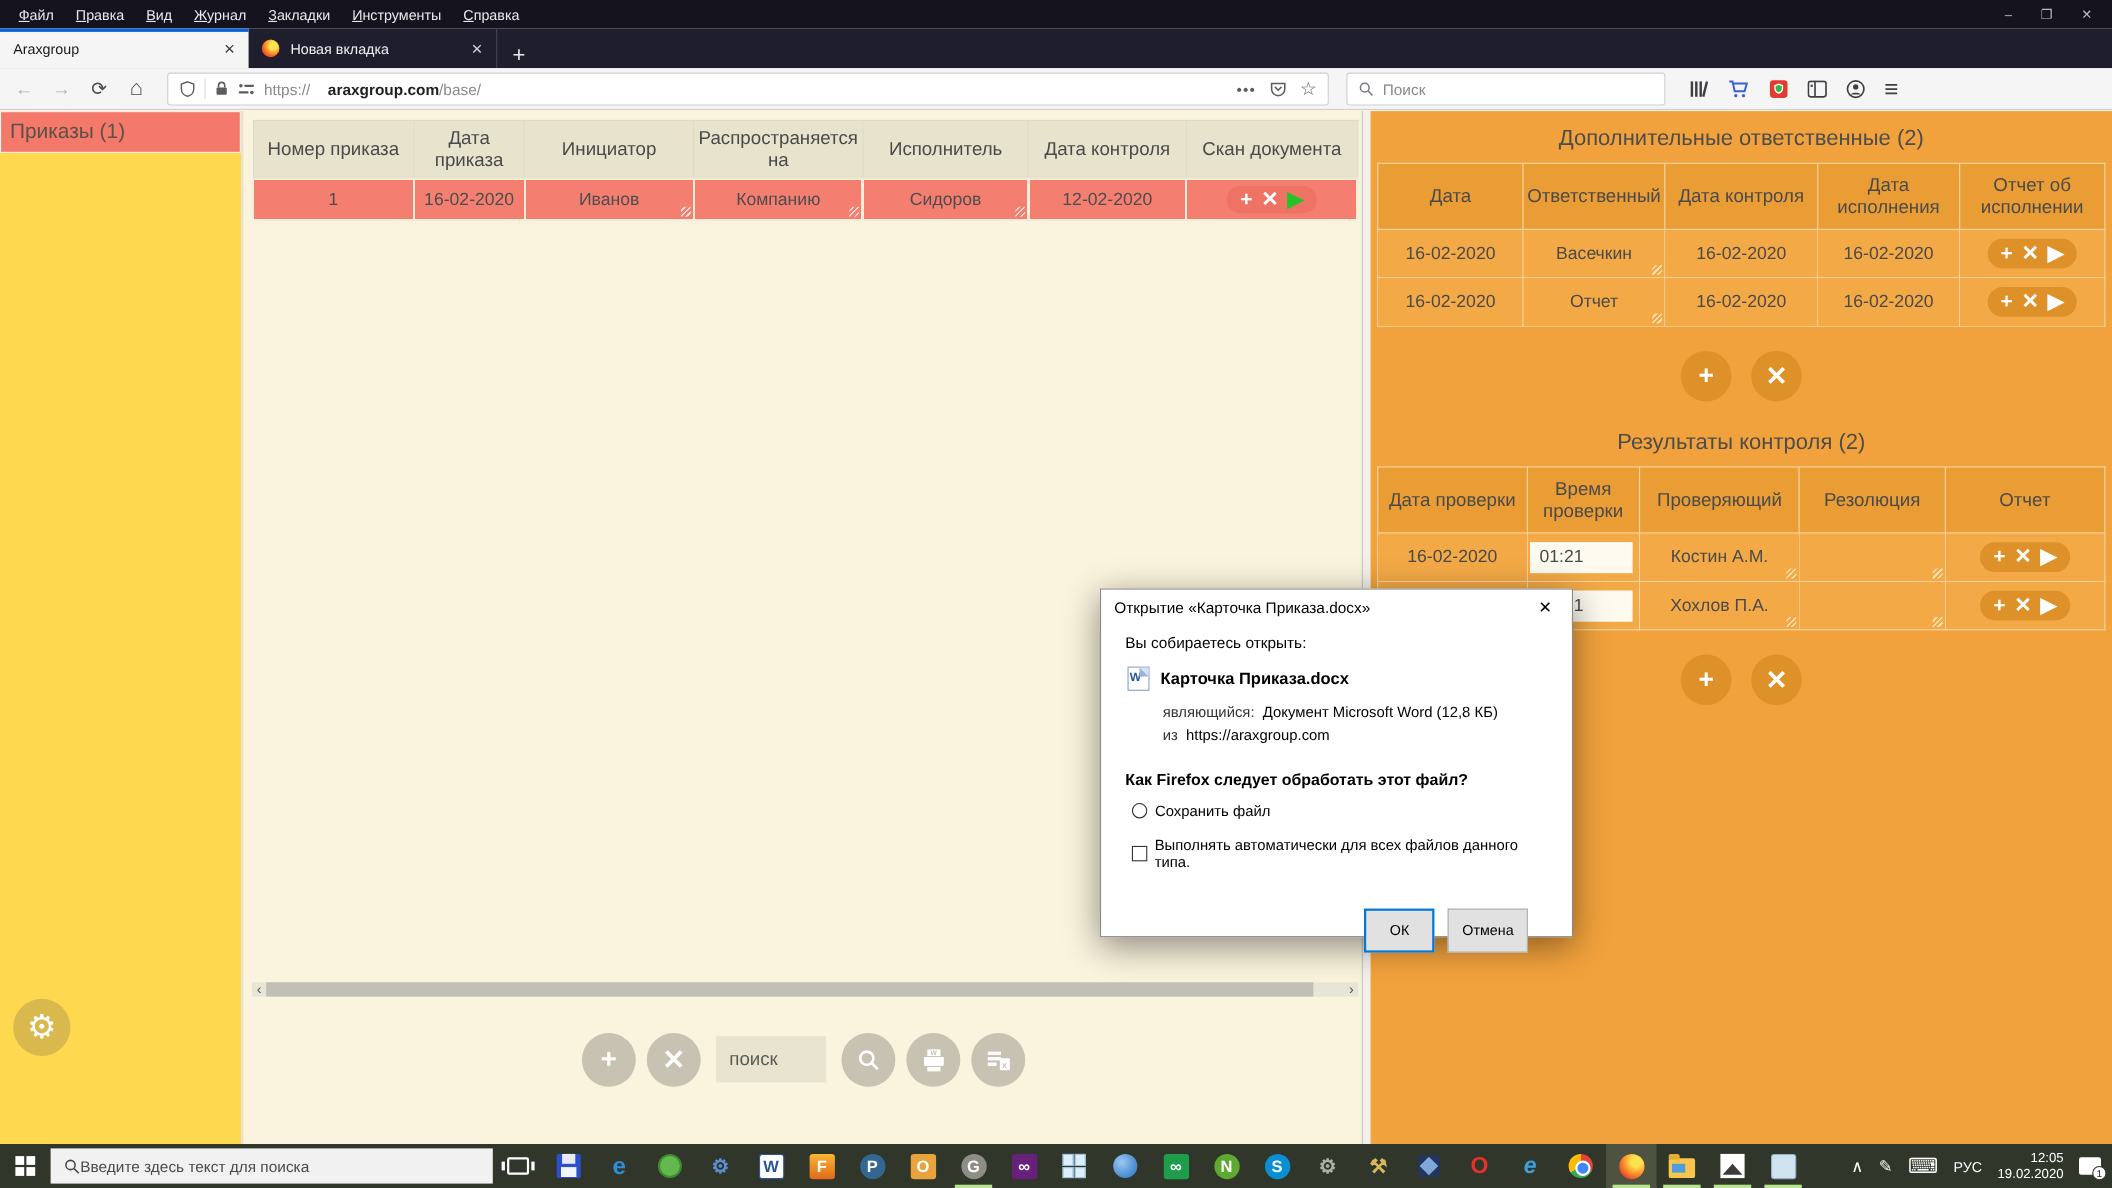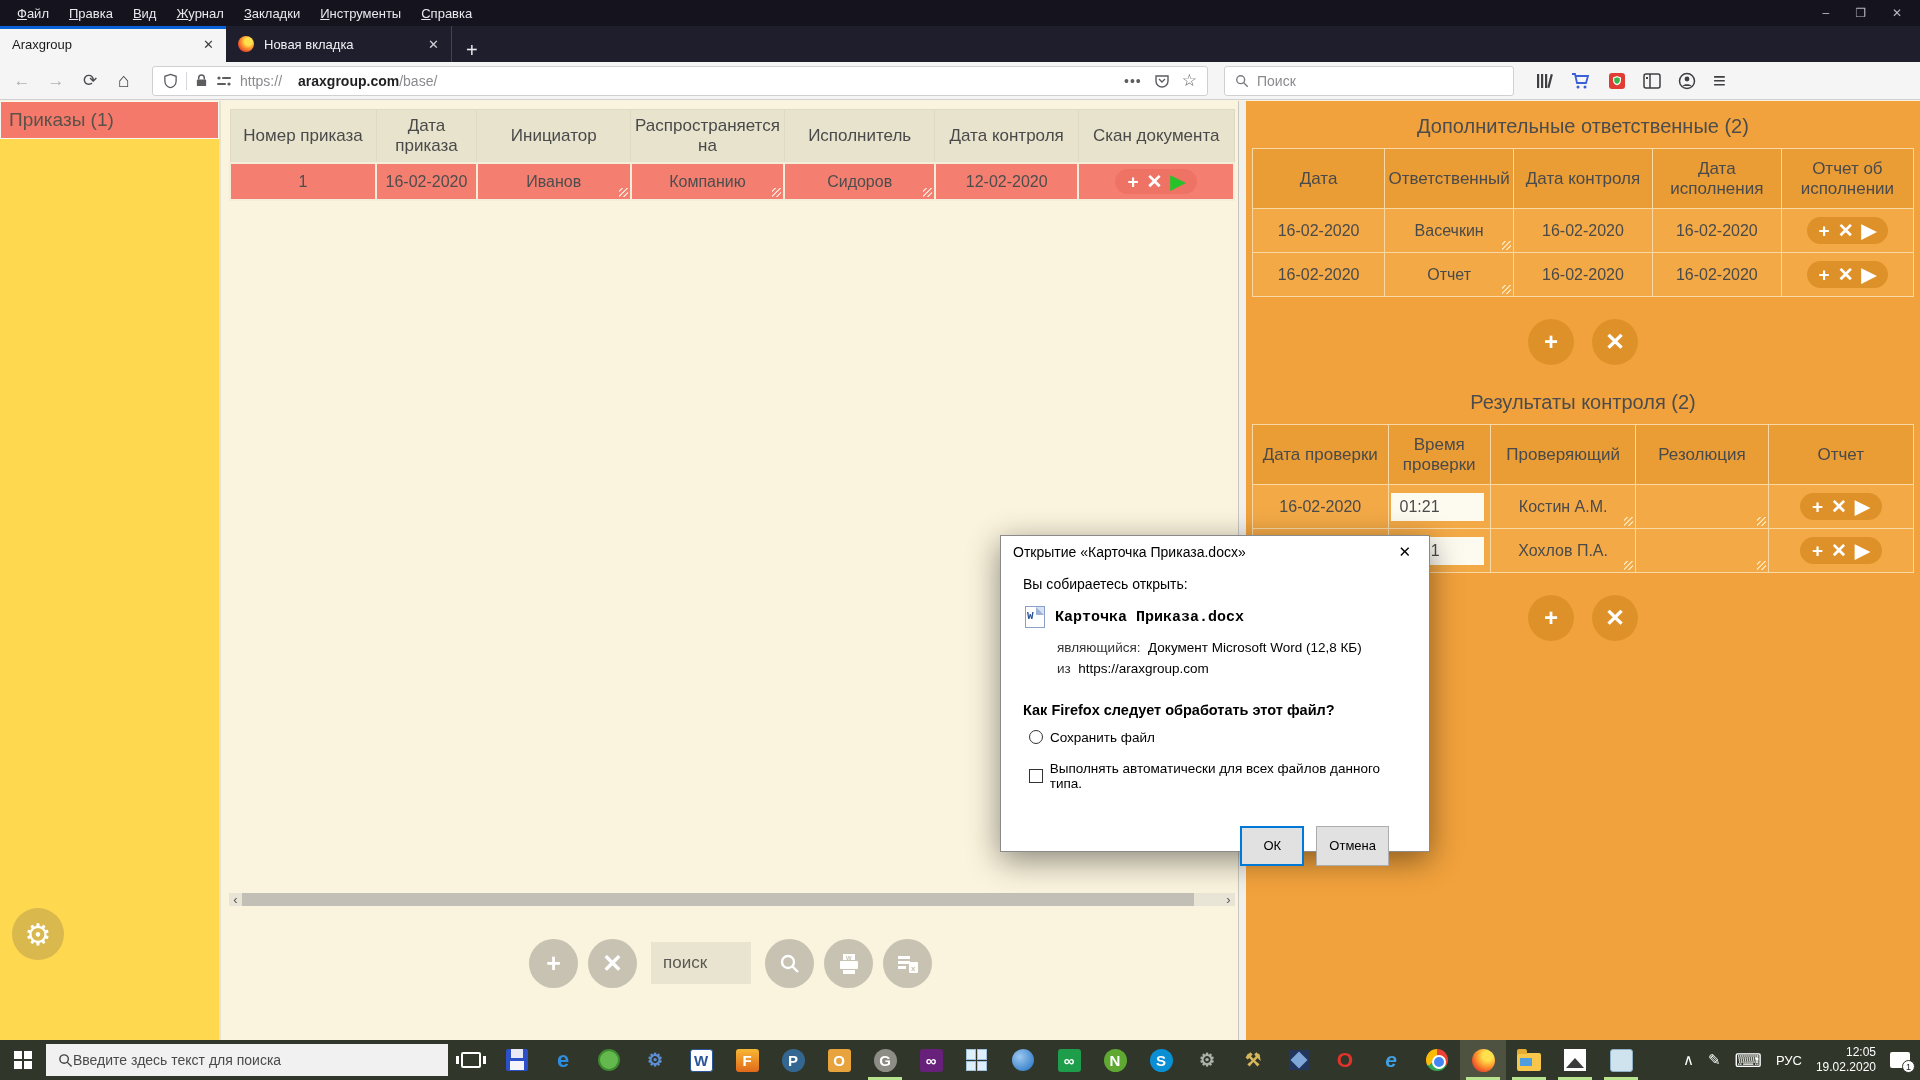--- a/index.html
+++ b/index.html
@@ -75,21 +75,21 @@
   .time-box { background:#fdfbf0; text-align:left; padding:4px 8px; margin:0 6px 0 2px; font-size:16px; color:#4a4a4a; border:1px solid #fdfbf0; }
   .pair { display:flex; justify-content:center; gap:18px; margin:22px 0 26px; }
   .big-circle { width:46px; height:46px; border-radius:50%; background:#df9129; color:#fff; display:flex; align-items:center; justify-content:center; font-size:24px; font-weight:bold; }
 
   
   .dialog { position:absolute; left:1000px; top:535px; width:430px; height:317px; background:#fff; border:1px solid #8a8a8a; box-shadow:0 8px 30px rgba(0,0,0,.45); z-index:50; }
   .dlg-titlebar { height:32px; display:flex; align-items:center; padding:0 10px 0 12px; }
   .dlg-title { flex:1; font-size:14px; color:#000; }
   .dlg-x { font-size:15px; color:#000; padding:2px 8px; }
   .dlg-body { padding:8px 22px 0 22px; font-size:14px; color:#000; }
-  .dlg-row-file { display:flex; align-items:center; gap:10px; margin:14px 0 10px 2px;font-family:Liberation Mono, monospace; }
+  .dlg-row-file { display:flex; align-items:center; gap:10px; margin:14px 0 10px 2px; }
   .word-ic { width:20px; height:22px; background:#fff; border:1px solid #8aa0c8; position:relative; }
   .word-ic::before { content:"W"; position:absolute; left:1px; top:3px; font-size:11px; font-weight:bold; color:#2a5699; }
   .word-ic::after { content:""; position:absolute; right:0; top:0; border:4px solid #d7e2f2; border-left-color:#9db4d8; border-bottom-color:#9db4d8; }
   .fname { font-weight:bold; font-size:15px; }
   .meta { margin-left:34px; color:#000; font-size:13.5px; line-height:1.55; }
   .meta .lbl { color:#333; }
   .dlg-question { font-weight:bold; font-size:14.5px; margin:22px 0 12px 0; }
   .choice { display:flex; align-items:center; gap:7px; margin:9px 0 9px 6px; font-size:13.5px; }
   .radio { width:14px; height:14px; border-radius:50%; border:1px solid #333; display:inline-flex; align-items:center; justify-content:center; }
   .radio.sel::after { content:""; width:7px; height:7px; border-radius:50%; background:#222; }

